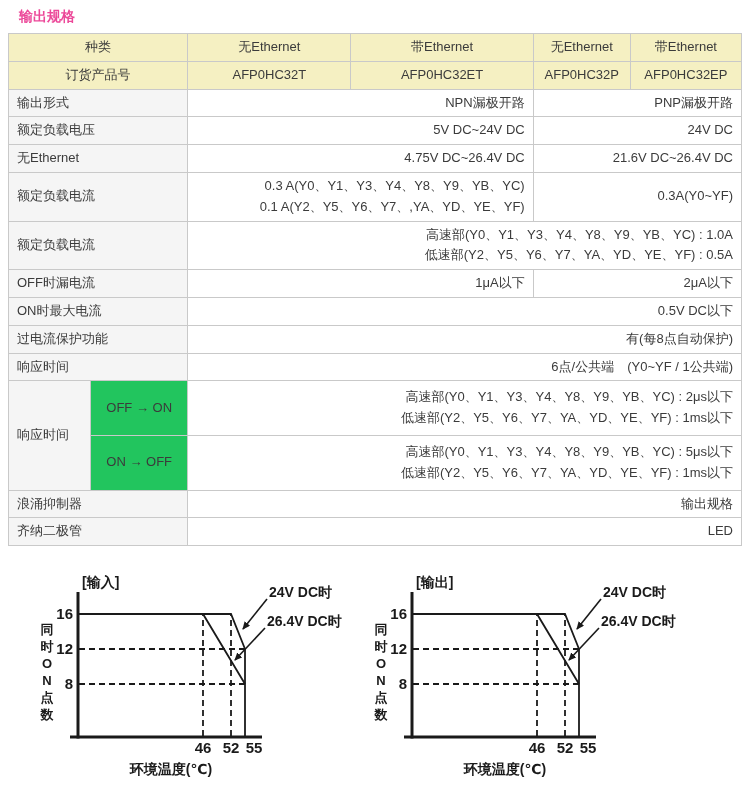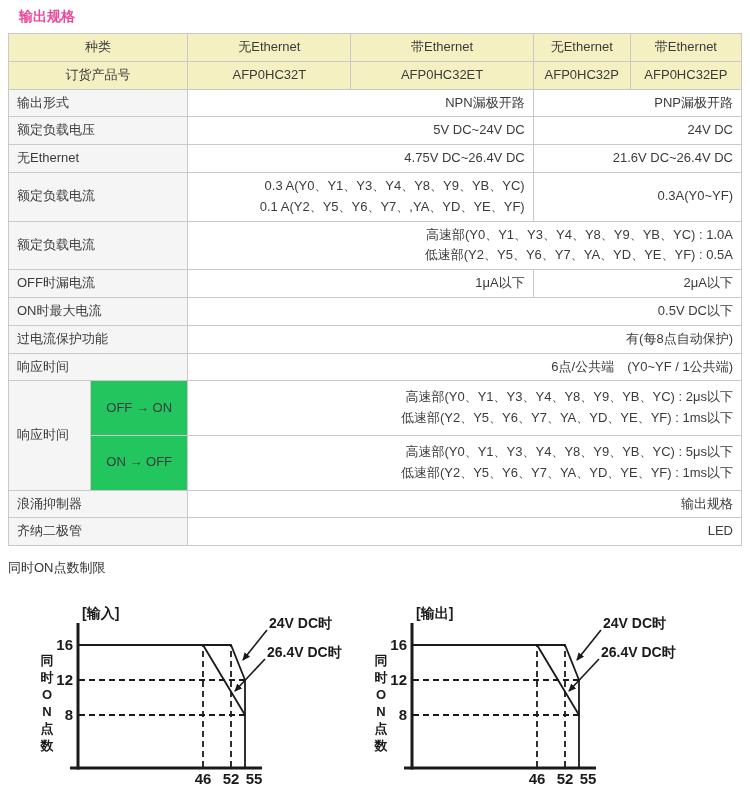--- a/index.html
+++ b/index.html
@@ -119,21 +119,20 @@
           <td class="label" colspan="2">浪涌抑制器</td>
           <td class="val" colspan="4">输出规格</td>
         </tr>
         <tr class="one">
           <td class="label" colspan="2">齐纳二极管</td>
           <td class="val" colspan="4">LED</td>
         </tr>
       </tbody>
   </table>
 
-  <div class="subtitle">同时ON点数制限</div>
 
   <div class="charts">
     <div class="chart" id="chart0">
         <svg viewBox="0 0 320 218" width="320" height="218">
           <defs>
             <marker id="arr0" markerWidth="9" markerHeight="8" refX="7" refY="3.5" orient="auto" markerUnits="userSpaceOnUse">
               <path d="M0,0 L8,3.5 L0,7 Z" fill="#1a1a1a"></path>
             </marker>
           </defs>
           <line x1="43" y1="77" x2="209" y2="77" stroke="#1a1a1a" stroke-width="1.8" stroke-dasharray="6 4"></line>

